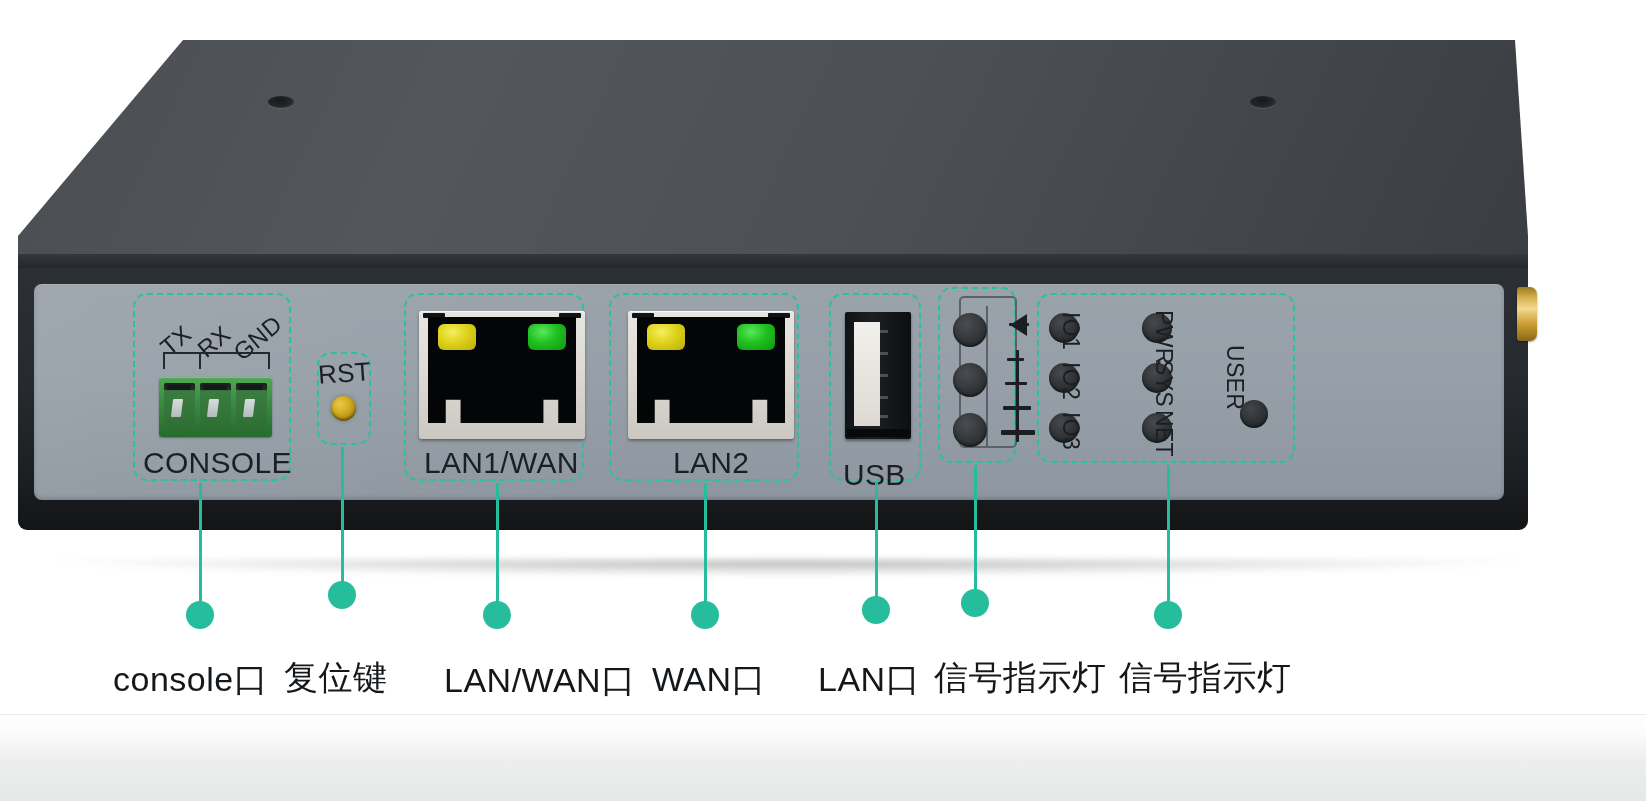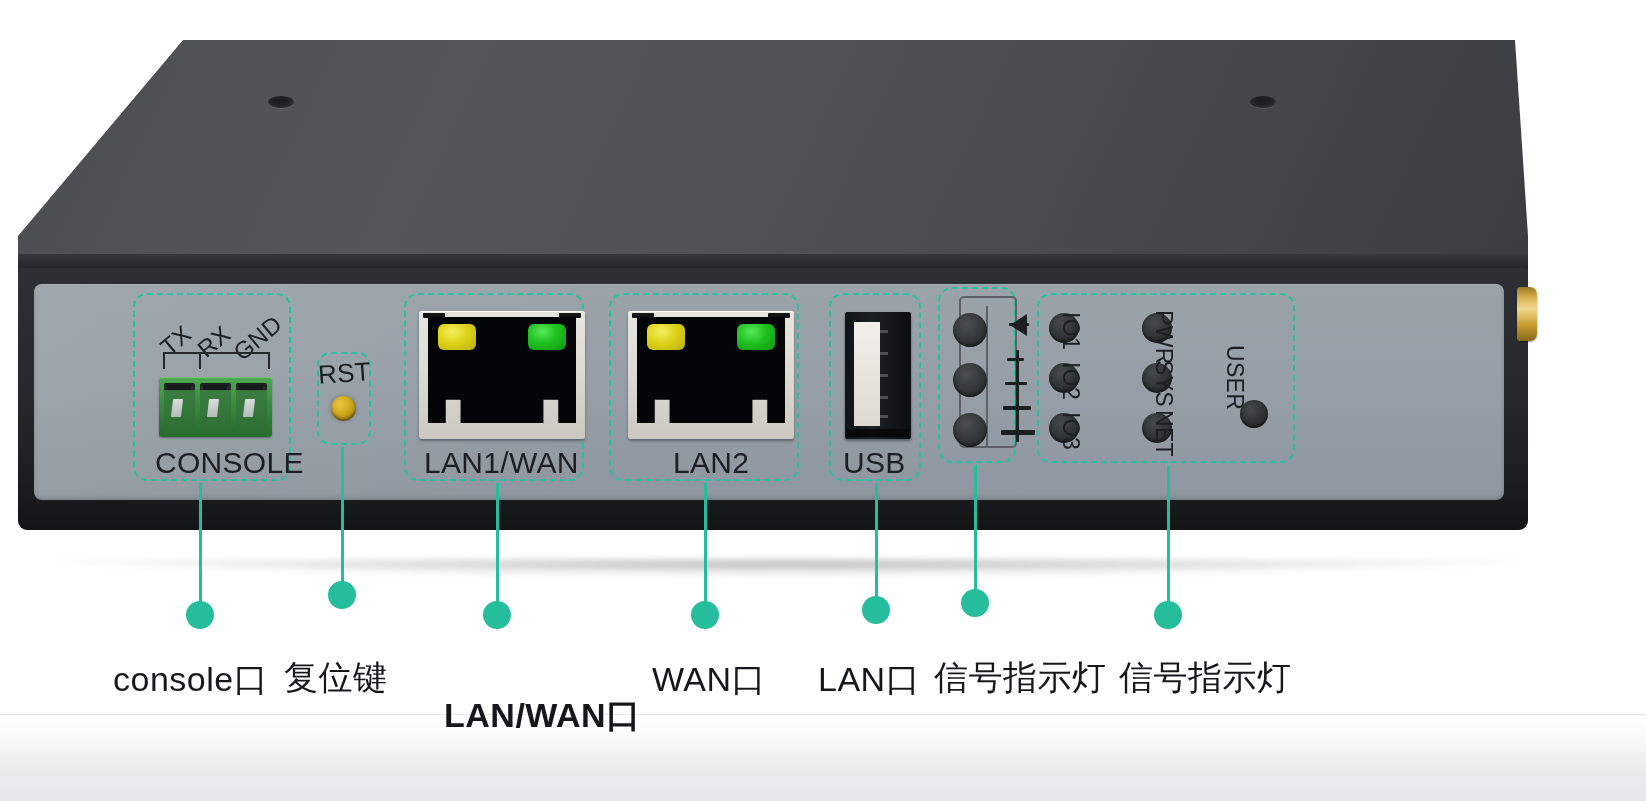--- a/index.html
+++ b/index.html
@@ -266,21 +266,21 @@
       <div class="term-cell" style="left:41px;">
         <div class="term-bar"></div>
         <div class="term-slot"></div>
       </div>
       <div class="term-cell" style="left:77px;">
         <div class="term-bar"></div>
         <div class="term-slot"></div>
       </div>
     </div>
 
-    <div class="fp-text" style="left:155px; top:446px; font-size:30px;">CONSOLE</div>
+    <div class="fp-text" style="left:143px; top:446px; font-size:30px;">CONSOLE</div>
   </div>
 
   <div>
     <div class="fp-text" style="left:318px; top:358px; font-size:26px; transform:rotate(-4deg);">RST</div>
     <div class="rst-led"></div>
   </div>
 
   <div>
     <div class="rj45" style="left:419px; top:311px;">
       <div class="rj45-top-notch" style="left:4px;"></div>
@@ -308,21 +308,21 @@
       <div class="usb-tongue"></div>
       <div class="usb-pins">
         <div class="usb-pin" style="top:0px;"></div>
         <div class="usb-pin" style="top:22px;"></div>
         <div class="usb-pin" style="top:44px;"></div>
         <div class="usb-pin" style="top:66px;"></div>
         <div class="usb-pin" style="top:85px;"></div>
       </div>
       <div class="usb-lip"></div>
     </div>
-    <div class="fp-text" style="left:843px; top:446px; font-size:30px;">USB</div>
+    <div class="fp-text" style="left:843px; top:458px; font-size:30px;">USB</div>
   </div>
 
   <div>
     <div class="sig-outline"></div>
     <div class="sig-stem" style="top:306px; height:140px;"></div>
 
     <div class="dot-lg" style="left:953px; top:313px;"></div>
     <div class="dot-lg" style="left:953px; top:363px;"></div>
     <div class="dot-lg" style="left:953px; top:413px;"></div>
 
@@ -380,20 +380,20 @@
     <div class="leader-dot" style="left:483px;  top:601px;"></div>
     <div class="leader-dot" style="left:691px;  top:601px;"></div>
     <div class="leader-dot" style="left:862px;  top:596px;"></div>
     <div class="leader-dot" style="left:961px;  top:589px;"></div>
     <div class="leader-dot" style="left:1154px; top:601px;"></div>
   </div>
 
   <div>
     <div class="caption" style="left:113px;  top:657px;">console口</div>
     <div class="caption" style="left:284px;  top:655px;">复位键</div>
-    <div class="caption" style="left:444px;  top:693px;font-weight:bold;">LAN/WAN口</div>
+    <div class="caption" style="left:444px;  top:658px;">LAN/WAN口</div>
     <div class="caption" style="left:652px;  top:657px;">WAN口</div>
     <div class="caption" style="left:818px;  top:657px;">LAN口</div>
     <div class="caption" style="left:934px;  top:655px;font-family:Liberation Serif, serif;">信号指示灯</div>
     <div class="caption" style="left:1119px; top:655px;">信号指示灯</div>
   </div>
 
 </div>
 
 </body></html>

